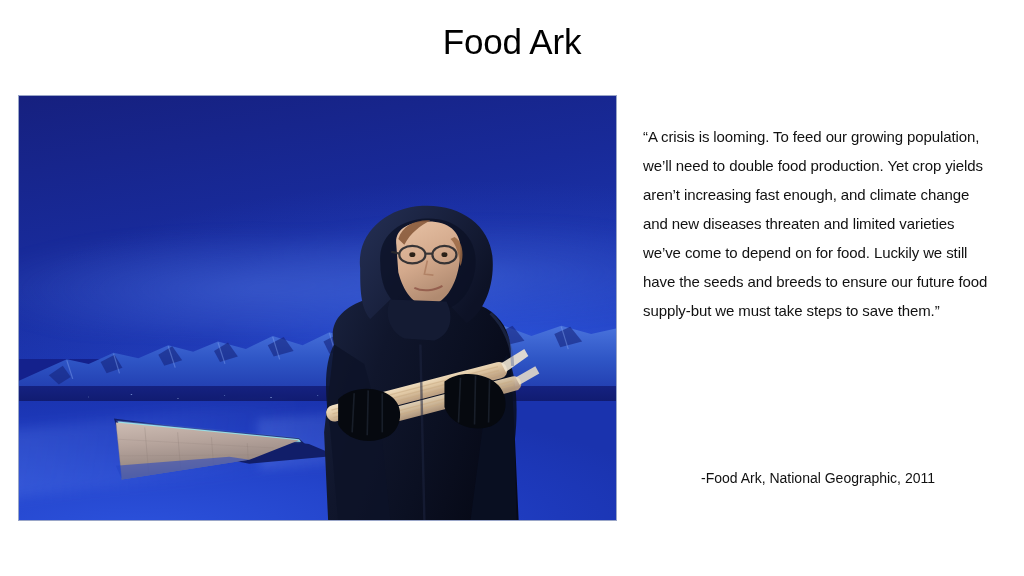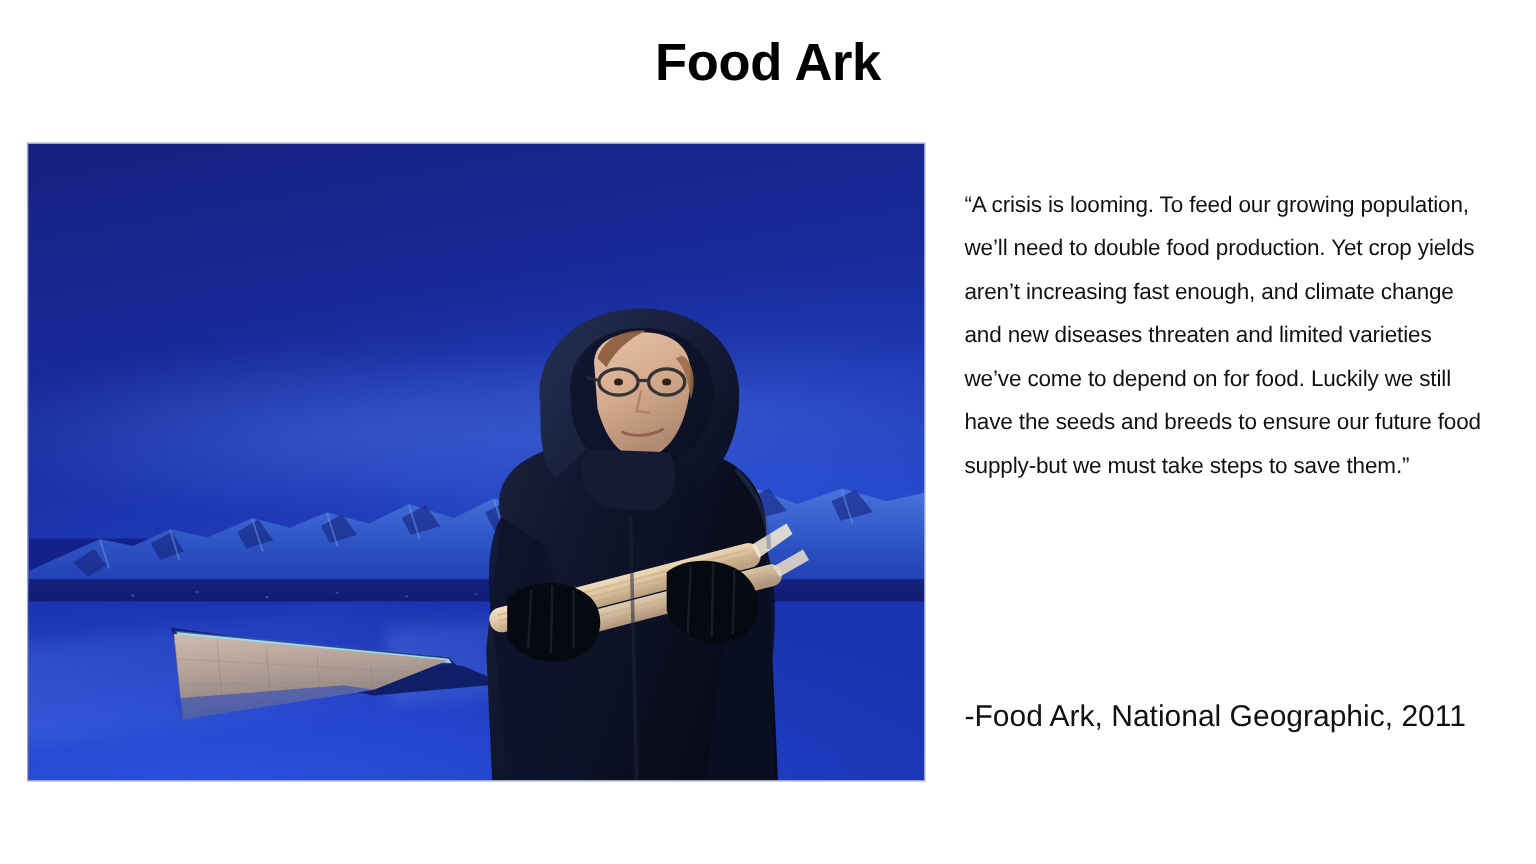--- a/index.html
+++ b/index.html
@@ -12,21 +12,21 @@
     font-family: "Liberation Sans", sans-serif;
     -webkit-font-smoothing: antialiased;
   }
 
   
   #slide-title {
     position: absolute;
     left: 0; top: 22px; width: 1024px;
     text-align: center;
     font-size: 35px;
-    font-weight: bold;
+    font-weight: normal;
     color: #000000;
     letter-spacing: -0.2px;
   }
 
   
   #photo {
     position: absolute;
     left: 19px; top: 96px;
     width: 597px; height: 424px;
     overflow: hidden;
@@ -115,22 +115,22 @@
     width: 350px;
     font-size: 15px;
     line-height: 29px;
     color: #111111;
     letter-spacing: -0.1px;
   }
   #attribution {
     position: absolute;
     left: 643px; top: 468px;
     width: 350px;
-    text-align: left;
-    font-size: 20px;
+    text-align: center;
+    font-size: 14px;
     line-height: 20px;
     color: #111111;
   }
 </style>
 </head>
 <body style="background: rgb(255, 255, 255);">
 
 <div id="slide-title">Food Ark</div>
 
 <div id="photo">

